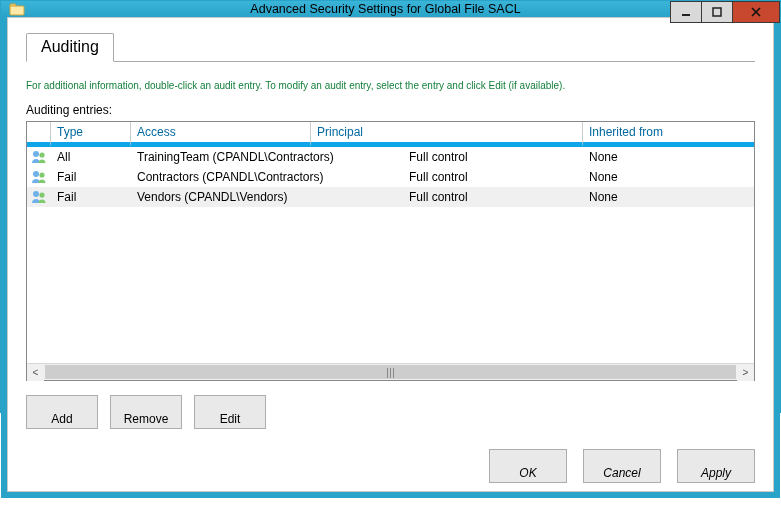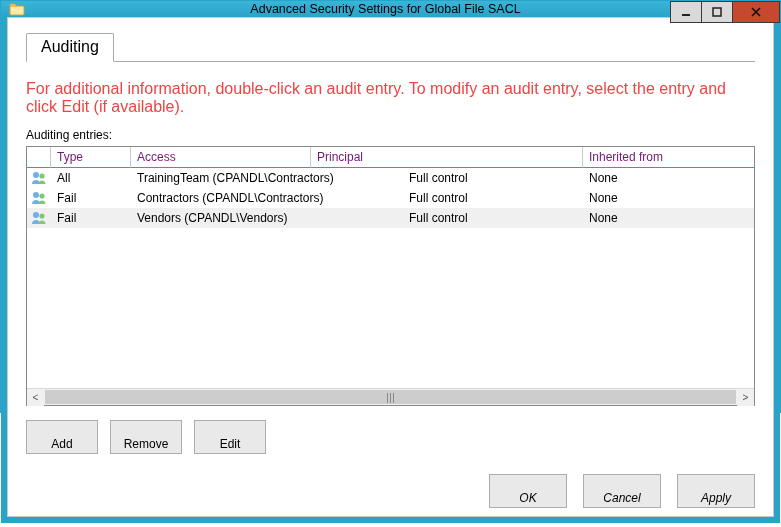--- a/index.html
+++ b/index.html
@@ -93,38 +93,38 @@
     border-top-right-radius: 2px;
   }
   .tab-baseline {
     position: absolute;
     left: 0; right: 0; bottom: 0;
     height: 1px;
     background: #a9a9a9;
     z-index: 1;
   }
 
-  .info-text { margin: 18px 0 12px 0; font-size: 16px; color:#ef4444; }
+  .info-text { margin: 18px 0 12px 0; font-size: 10px; color:#15803d; }
   .list-label { margin-bottom: 4px; }
 
   .grid-wrap {
     border: 1px solid #888;
     height: 260px;
     display: flex;
     flex-direction: column;
     background: #fff;
   }
   .grid-head-row { display: flex; background: #fff; }
   .gh {
     border-right: 1px solid #ccc;
-    border-bottom: 1px solid #0ea5e9;
+    border-bottom: 5px solid #0ea5e9;
     background: #fff;
     padding: 3px 6px;
     font-size: 12px;
-    color:#701a75;
+    color:#0369a1;
   }
   .col-icon { width: 24px; padding:3px 2px; }
   .col-type { width: 80px; }
   .col-principal { width: 272px; }
   .col-access { width: 180px; }
   .col-inh { flex: 1; border-right: none; }
 
   .grid-body { flex:1; overflow: hidden; }
   .grow { display:flex; align-items:center; font-size:12px; }
   .grow.sel { background:#f0f0f0; }

